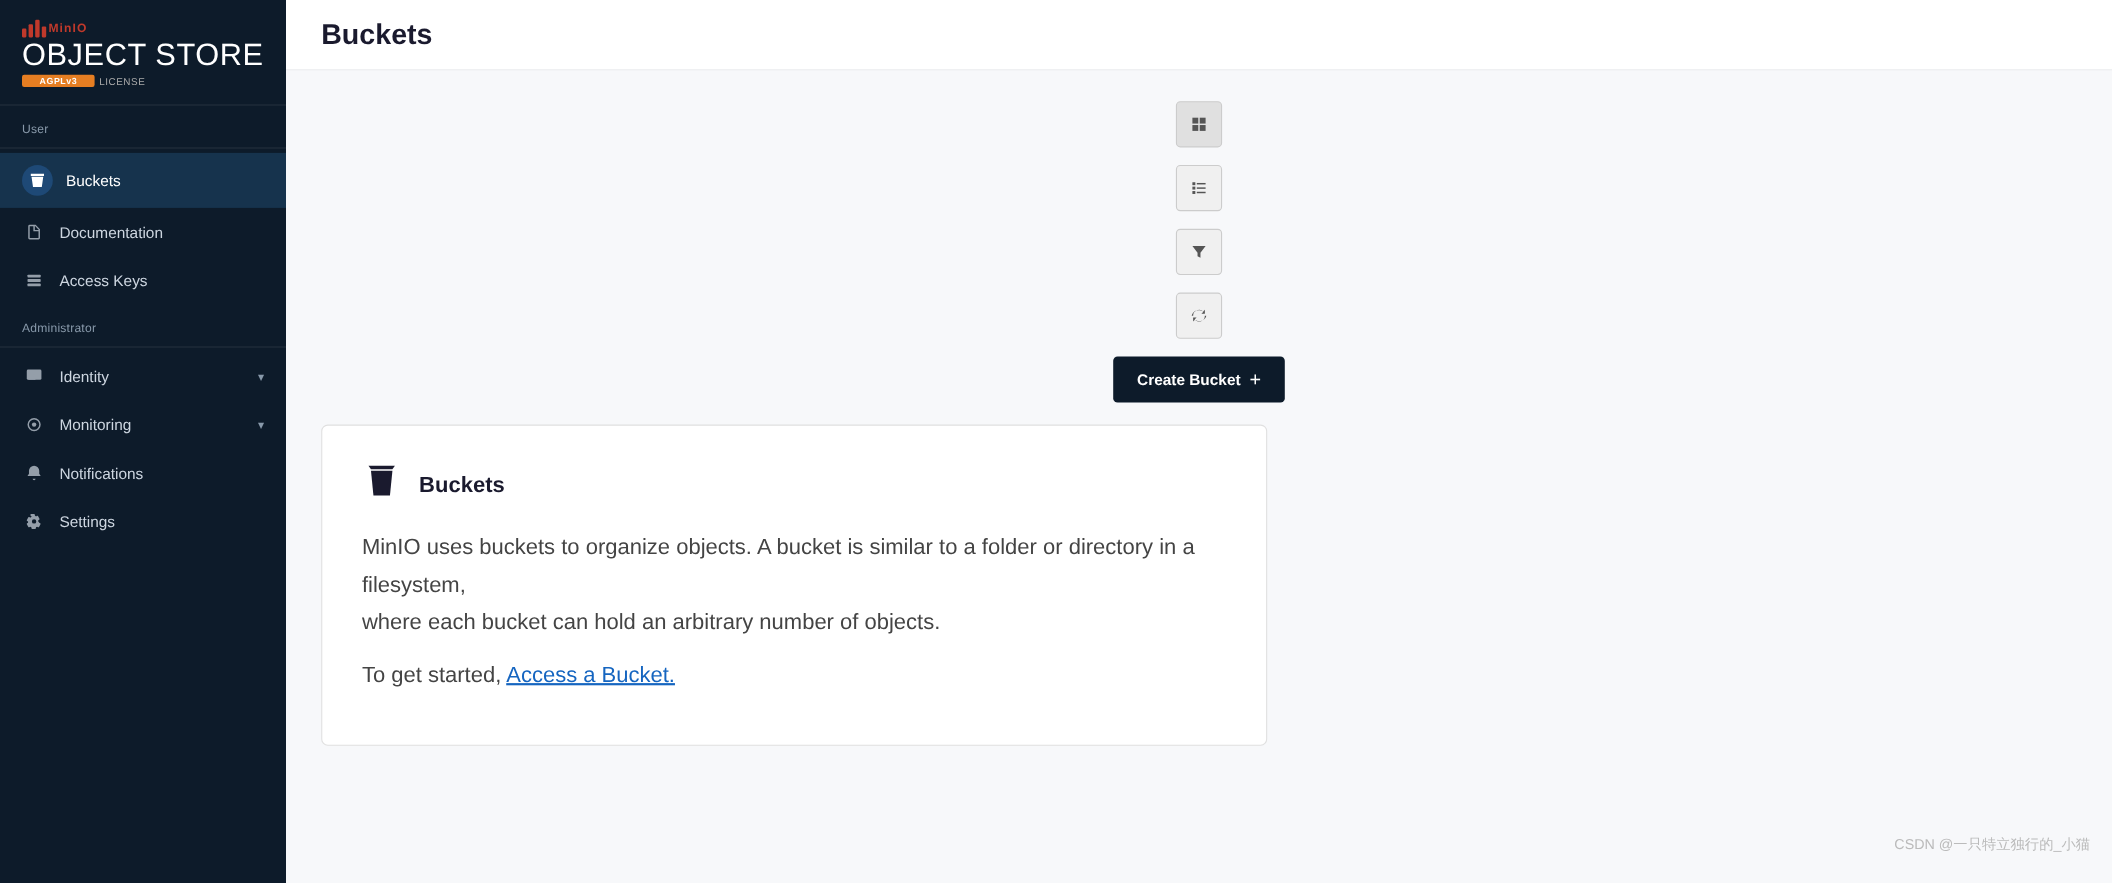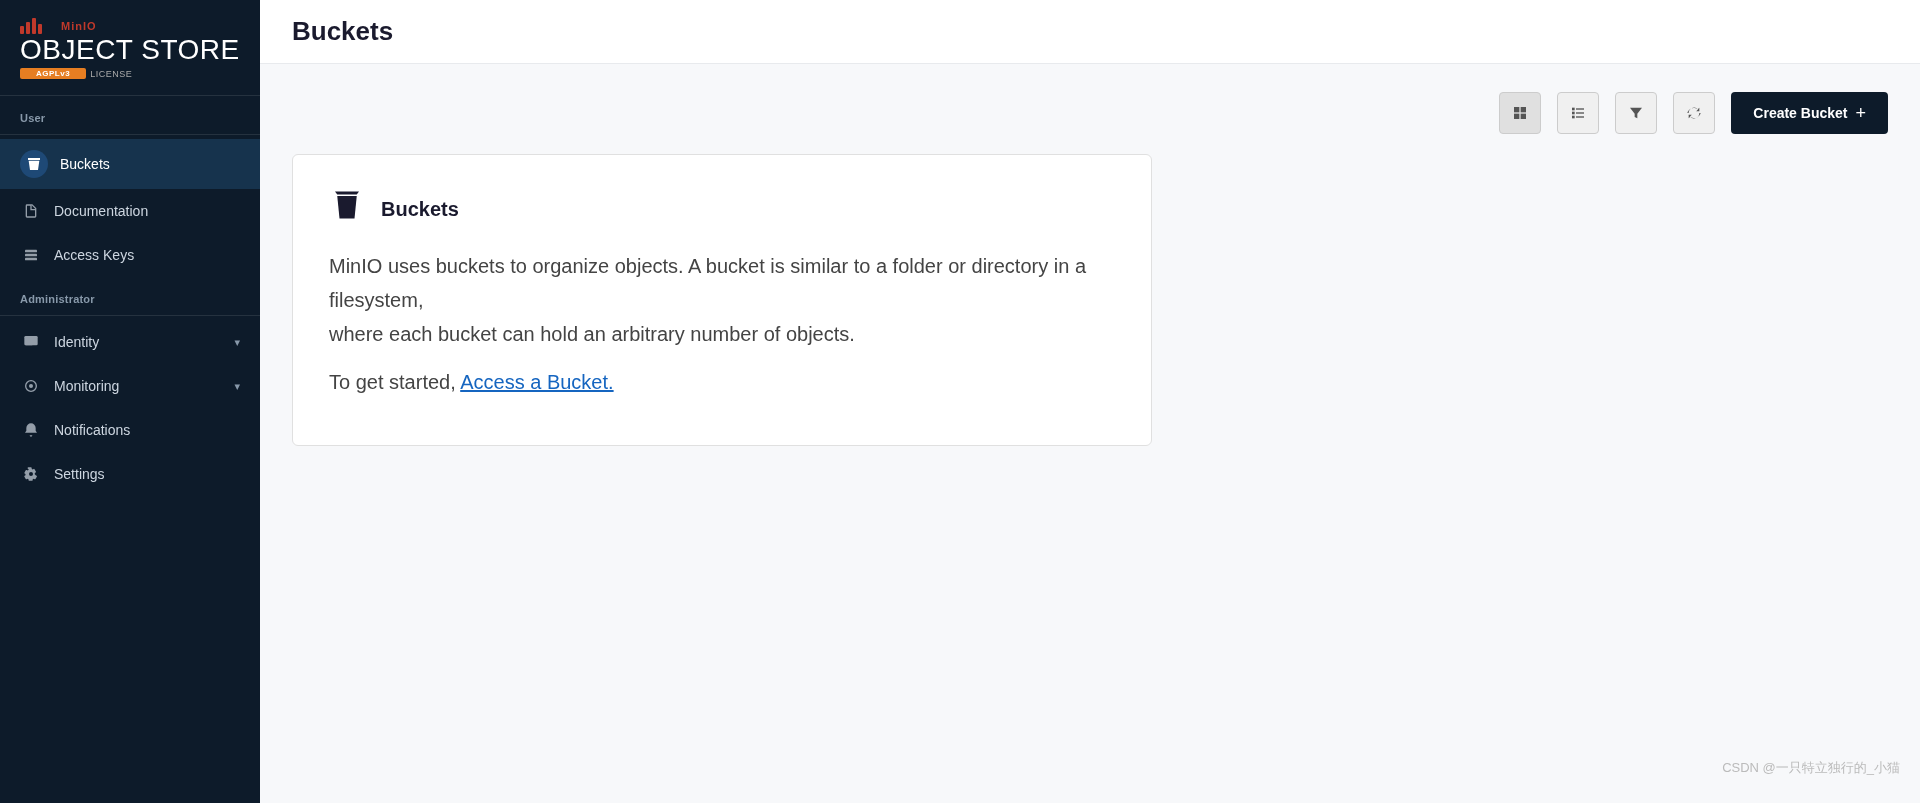--- a/index.html
+++ b/index.html
@@ -17,21 +17,21 @@
     }
 
     #logo-area {
       padding: 18px 20px 16px 20px;
       border-bottom: 1px solid rgba(255,255,255,0.1);
     }
 
     .logo-minio {
       display: flex;
       align-items: center;
-      gap: 19px;
+      gap: 2px;
     }
 
     .logo-minio-text {
       font-size: 11px;
       font-weight: 700;
       color: #c0392b;
       letter-spacing: 1px;
     }
 
     .logo-bars {
@@ -73,21 +73,21 @@
       font-weight: 700;
       padding: 1px 16px;
       border-radius: 2px;
     }
 
     .sidebar-section-label {
       font-size: 11px;
       color: #8899aa;
       padding: 16px 36px 6px 20px;
       text-transform: none;
-      font-weight: 700;
+      font-weight: 400;
       letter-spacing: 0.2px;
     }
 
     .sidebar-divider {
       border: none;
       border-top: 1px solid rgba(255,255,255,0.1);
       margin: 4px 0;
     }
 
     .sidebar-item {
@@ -152,23 +152,24 @@
     }
 
     #content-area {
       flex: 1;
       padding: 28px 32px;
     }
 
     #toolbar {
       display: flex;
       justify-content: flex-end;
-      align-items: flex-end;
+      align-items: center;
       gap: 16px;
       margin-bottom: 20px;
+      flex-direction: column;
     }
 
     .toolbar-btn {
       width: 42px;
       height: 42px;
       border: 1px solid #ccc;
       background: #f0f0f0;
       border-radius: 4px;
       cursor: pointer;
       display: flex;

